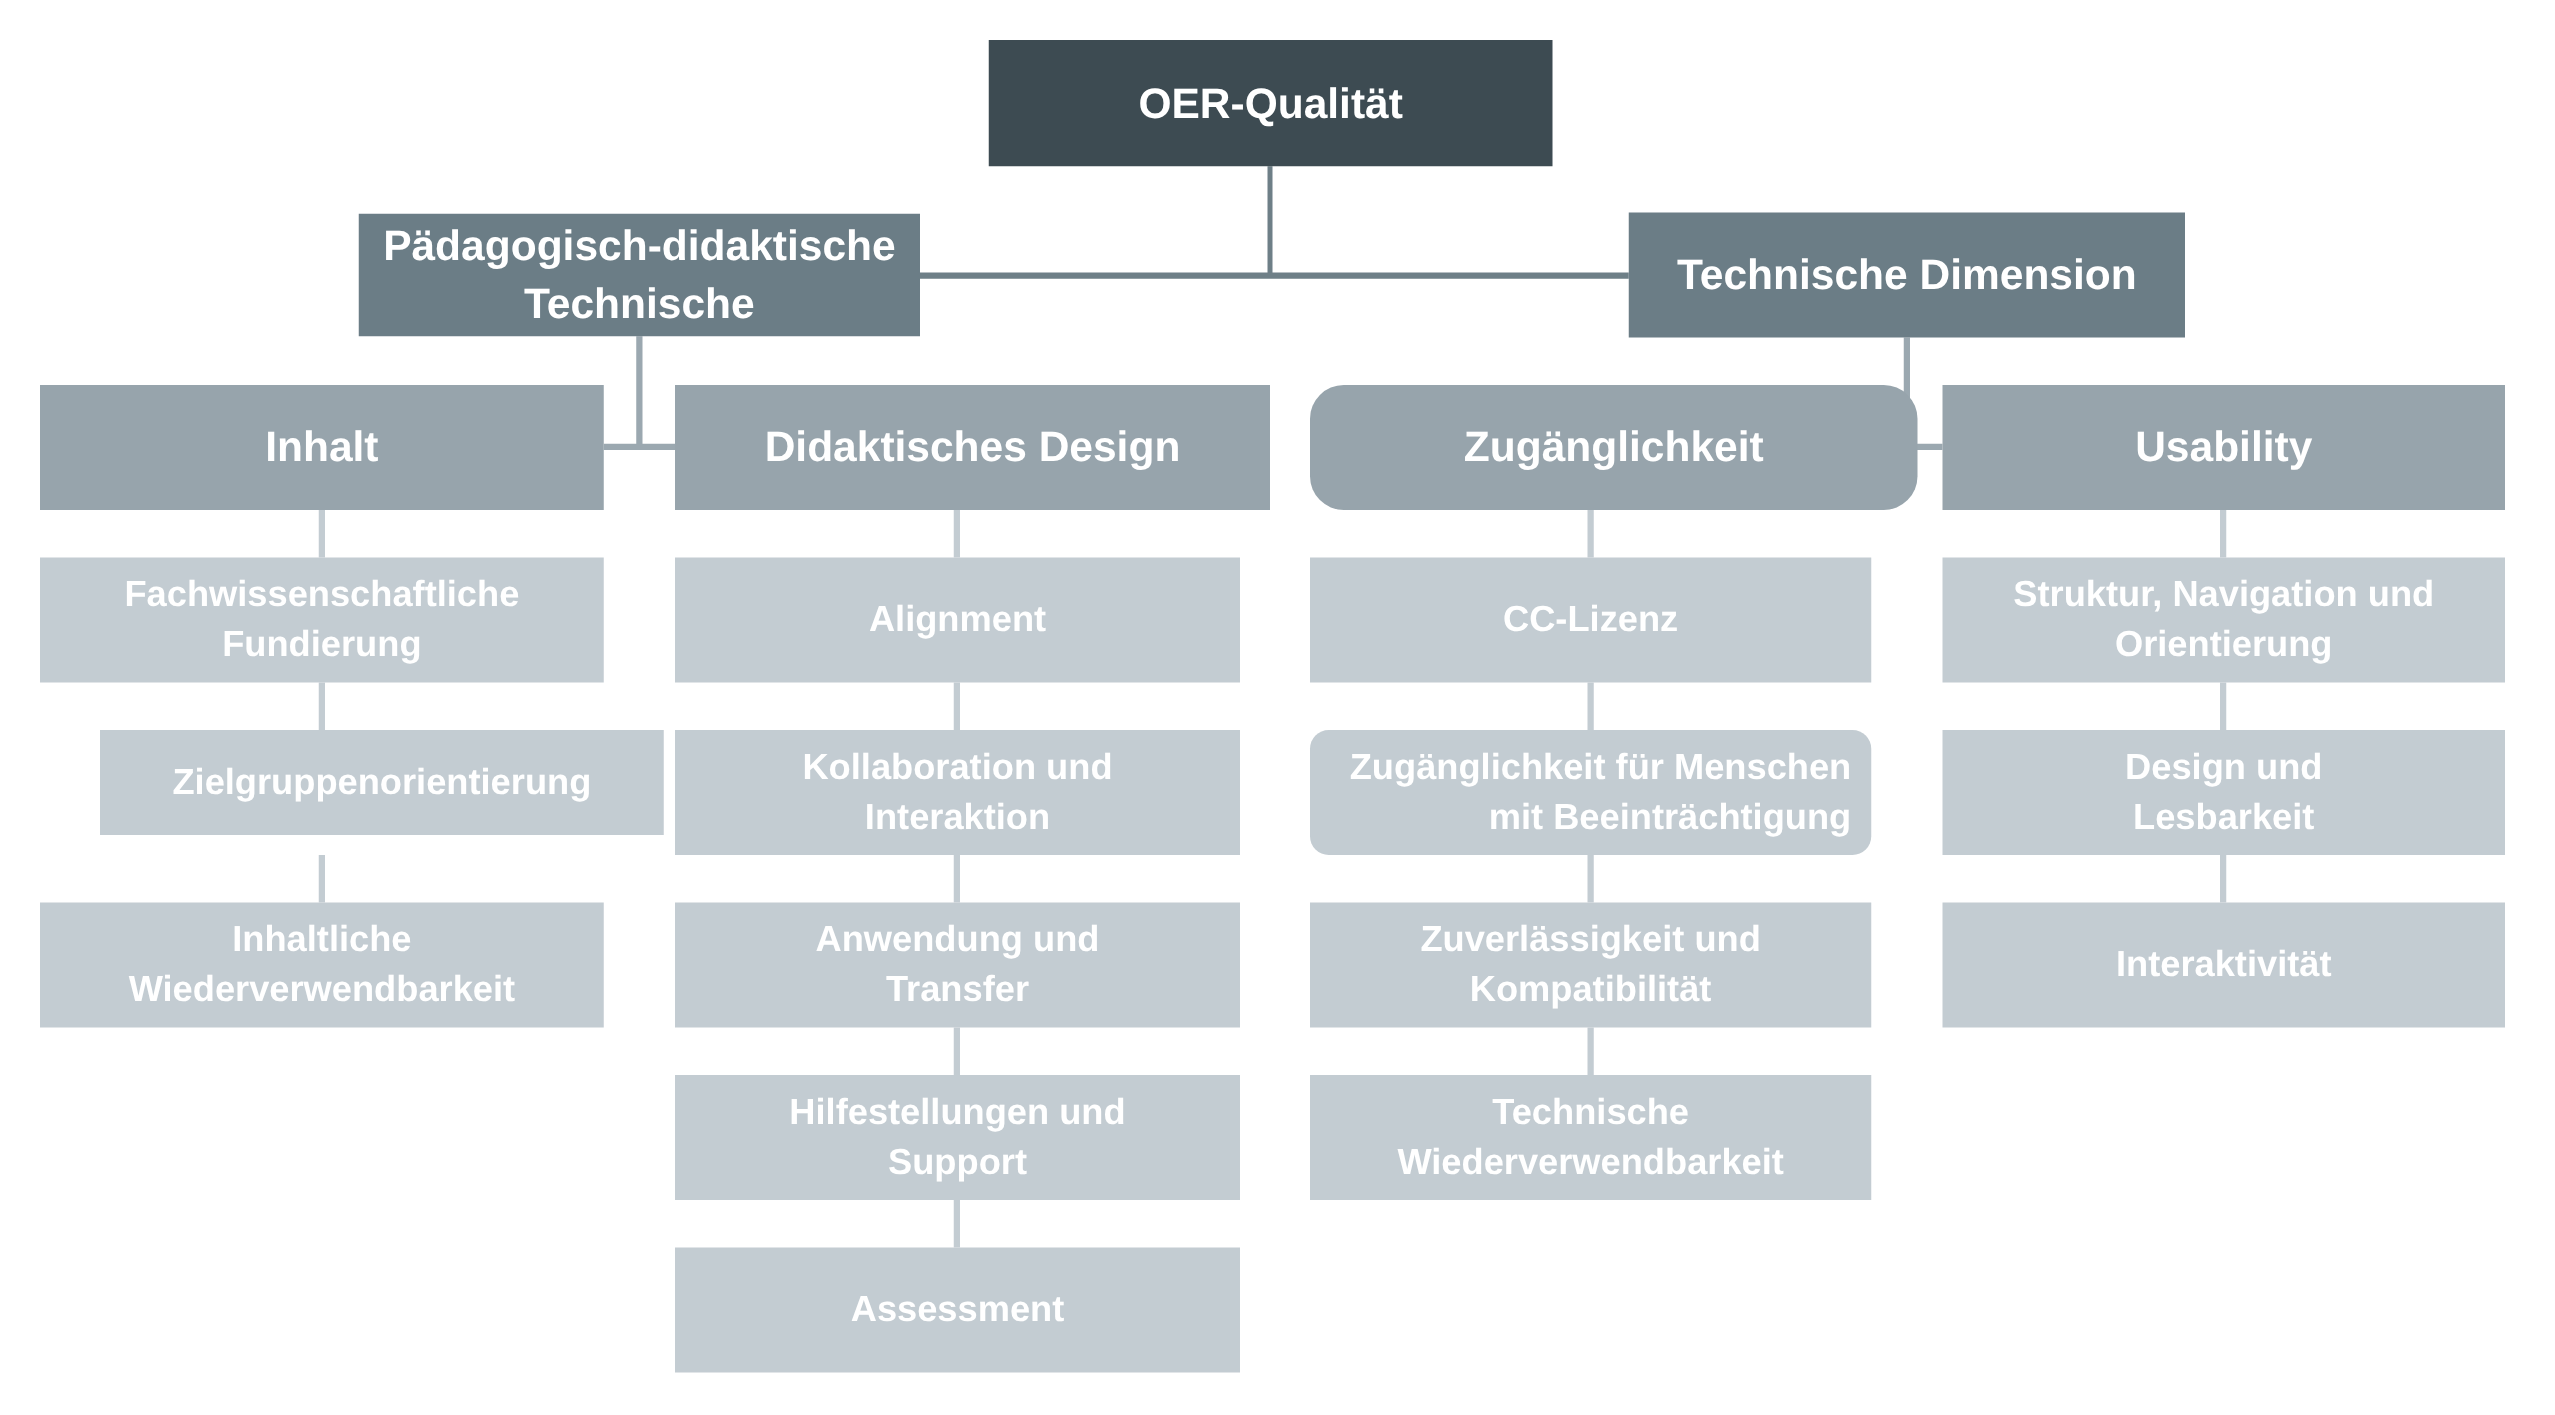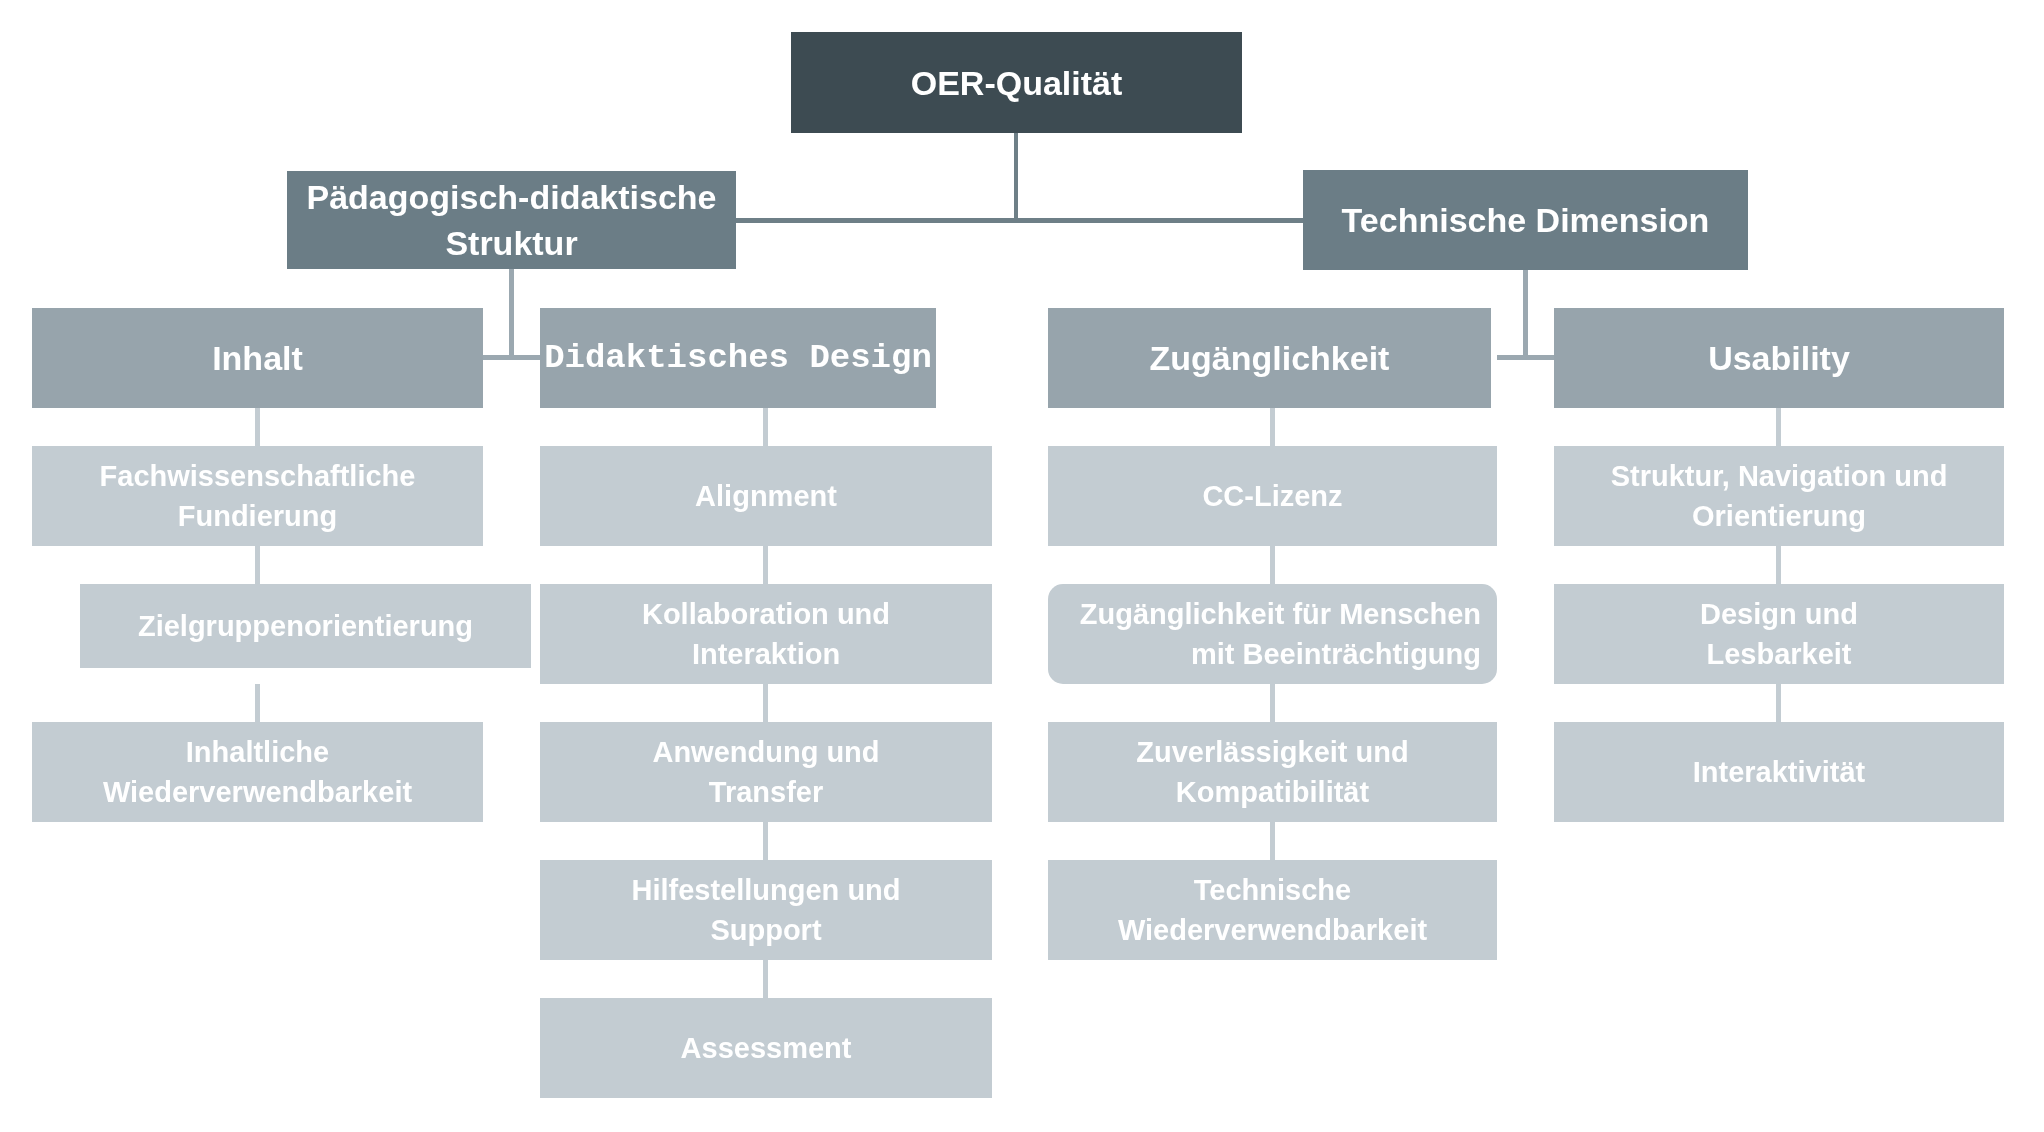--- a/index.html
+++ b/index.html
@@ -57,26 +57,26 @@
   <div class="conn light" style="left:1270px;top:684px;width:5px;height:38px;"></div>
   <div class="conn light" style="left:1270px;top:822px;width:5px;height:38px;"></div>
 
   <div class="conn light" style="left:1776px;top:408px;width:5px;height:38px;"></div>
   <div class="conn light" style="left:1776px;top:546px;width:5px;height:38px;"></div>
   <div class="conn light" style="left:1776px;top:684px;width:5px;height:38px;"></div>
 
   <div class="node l1" style="left:791px;top:32px;width:451px;height:101px;">OER-Qualität</div>
 
   <div class="node l2" style="left:287px;top:171px;width:449px;height:98px;">Pädagogisch-didaktische
-Struktur</div>
+Technische</div>
   <div class="node l2" style="left:1303px;top:170px;width:445px;height:100px;">Technische Dimension</div>
 
   <div class="node l3" style="left:32px;top:308px;width:451px;height:100px;">Inhalt</div>
-  <div class="node l3" style="left:540px;top:308px;width:396px;height:100px;font-family:Liberation Mono, monospace;">Didaktisches Design</div>
-  <div class="node l3" style="left:1048px;top:308px;width:443px;height:100px;">Zugänglichkeit</div>
+  <div class="node l3" style="left:540px;top:308px;width:476px;height:100px;">Didaktisches Design</div>
+  <div class="node l3" style="left:1048px;top:308px;width:486px;height:100px;border-radius:27px;">Zugänglichkeit</div>
   <div class="node l3" style="left:1554px;top:308px;width:450px;height:100px;">Usability</div>
 
   <div class="node l4" style="left:32px;top:446px;width:451px;height:100px;">Fachwissenschaftliche
 Fundierung</div>
   <div class="node l4" style="left:32px;top:584px;width:451px;height:84px;margin-left:48px;">Zielgruppenorientierung</div>
   <div class="node l4" style="left:32px;top:722px;width:451px;height:100px;">Inhaltliche
 Wiederverwendbarkeit</div>
 
   <div class="node l4" style="left:540px;top:446px;width:452px;height:100px;">Alignment</div>
   <div class="node l4" style="left:540px;top:584px;width:452px;height:100px;">Kollaboration und

